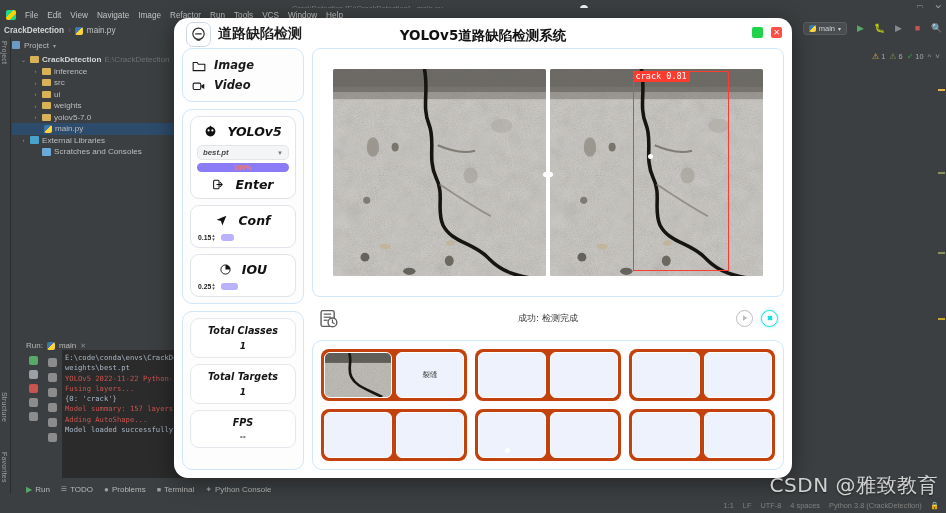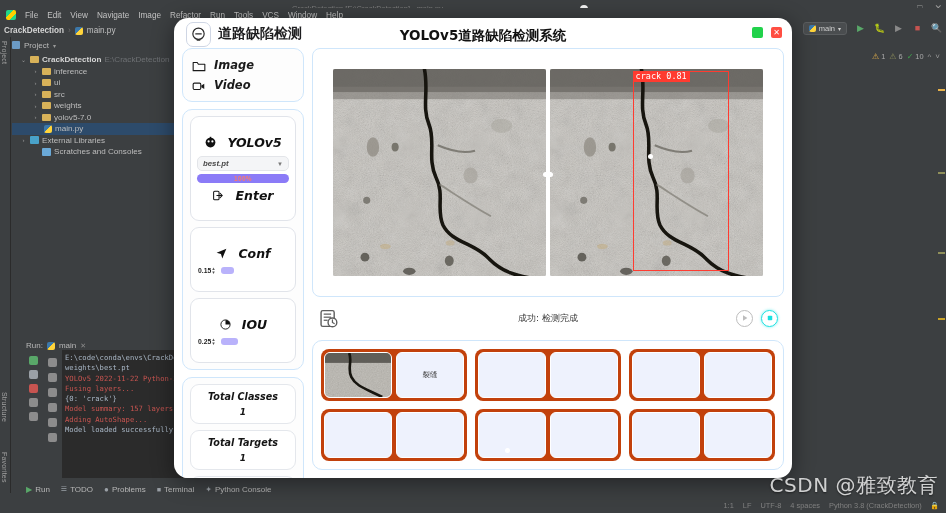--- a/index.html
+++ b/index.html
@@ -138,21 +138,21 @@
   .app-body { position: absolute; top: 30px; left: 0; right: 0; bottom: 0; display: flex; padding: 0 8px 8px 8px; gap: 8px; }
 
   
   .side { width: 122px; display: flex; flex-direction: column; gap: 7px; }
   .card {
     background: #fdfdfd; border: 1.2px solid #cfe6fb; border-radius: 10px;
     padding: 6px 7px;
   }
   .inner-card {
     background: #fff; border: 1px solid #e1e4ea; border-radius: 9px;
-    padding: 16px 6px; margin-bottom: 6px;
+    padding: 5px 6px; margin-bottom: 6px;
   }
   .inner-card:last-child { margin-bottom: 0; }
   .row-ic { display: flex; align-items: flex-end; gap: 8px; padding: 3px 2px; }
   .row-ic .lbl {
     font-style: italic; font-weight: bold; font-size: 11.5px; color: #1a1a1a;
     font-family: "DejaVu Sans", "Liberation Sans", sans-serif;
   }
   .hdr-ic { display:flex; align-items:center; justify-content:center; gap: 10px; padding: 2px 0 4px; }
   .hdr-ic .lbl { font-style: italic; font-weight: bold; font-size: 12.5px; color:#111;
      font-family: "DejaVu Sans", "Liberation Sans", sans-serif; }
@@ -295,26 +295,26 @@
         <span class="dim">E:\CrackDetection</span>
       </div>
       <div class="row" style="padding-left:20px">
         <span class="arrow">›</span>
         <span class="folder"></span>
         <span>inference</span>
       </div>
       <div class="row" style="padding-left:20px">
         <span class="arrow">›</span>
         <span class="folder"></span>
-        <span>ui</span>
+        <span>src</span>
       </div>
       <div class="row" style="padding-left:20px">
         <span class="arrow">›</span>
         <span class="folder"></span>
-        <span>src</span>
+        <span>ui</span>
       </div>
       <div class="row" style="padding-left:20px">
         <span class="arrow">›</span>
         <span class="folder"></span>
         <span>weights</span>
       </div>
       <div class="row" style="padding-left:20px">
         <span class="arrow">›</span>
         <span class="folder"></span>
         <span>yolov5-7.0</span>

